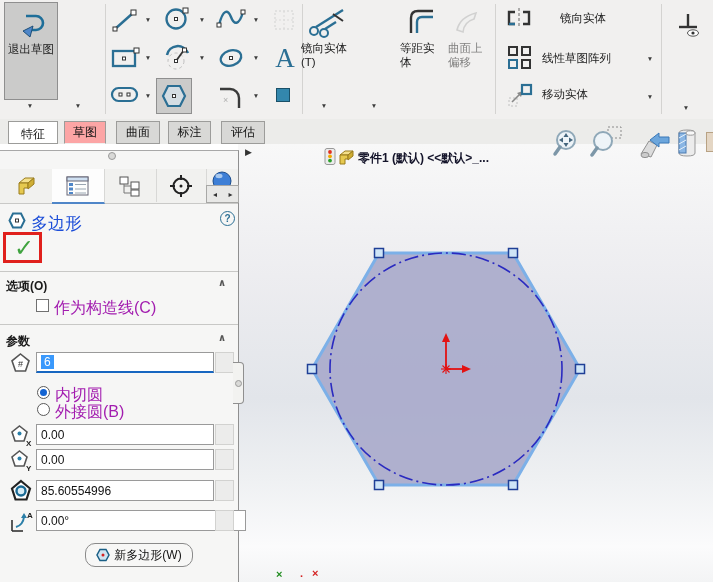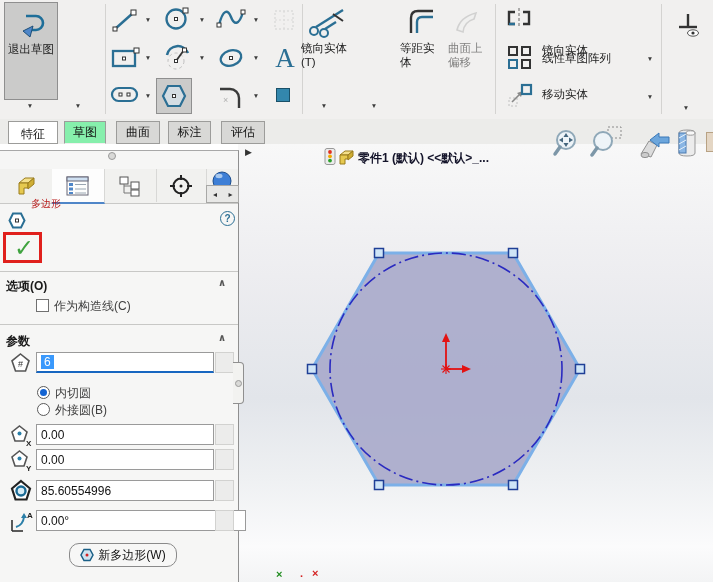--- a/index.html
+++ b/index.html
@@ -13,36 +13,36 @@
   .biglabel{font-size:11.5px;line-height:1.18;color:#1c1c1c;text-align:left;word-break:break-all;}
   .pressed{background:#cbcbca;border:1px solid #8f8f8f;}
   .caret{font-size:6.5px;color:#3c3c3c;text-align:center;cursor:default;}
   .vdiv{width:1px;background:#d4d3d1;top:4px;height:110px;}
   .grayed{opacity:.55;filter:grayscale(1);}
   
   .tabstrip{left:0;top:119px;width:713px;height:25px;background:#ececea;}
   .ctab{top:2px;height:21px;border:1px solid #9c9c9a;font-size:12px;color:#141414;
         display:flex;align-items:center;justify-content:center;background:#d8d8d6;}
   .ctab.white{background:#ffffff;}
-  .ctab.active{background:#86efac;border-bottom-color:#f1f0ef;}
+  .ctab.active{background:#fca5a5;border-bottom-color:#f1f0ef;}
   
   .panel{left:0;top:150px;width:238px;height:432px;background:#f6f6f5;
          border-top:1px solid #a8a8a8;border-right:1px solid #8f8f8f;}
   .pmtabs{left:0;top:18px;width:238px;height:34px;background:#f1f1ef;border-bottom:1px solid #c9c9c7;}
   .pmtab{top:0;height:33px;width:52px;display:flex;align-items:center;justify-content:center;border-right:1px solid #d8d8d6;}
   .pmtab.active{background:#fdfdfd;border-bottom:2px solid #4f86c8;}
   .sechead{font-size:12px;font-weight:bold;color:#1a1a1a;}
   .chev{font-size:10px;color:#555;font-weight:bold;}
   .hline{left:0;width:238px;height:1px;background:#c8c8c6;}
   .pminput{background:#fff;border:1px solid #9a9a9a;font-size:12px;color:#111;
            display:flex;align-items:center;padding:0 4px;box-sizing:border-box;}
   .spin{background:#ececeb;border:1px solid #d2d2d0;box-sizing:border-box;}
   .radio{width:13px;height:13px;border-radius:50%;border:1px solid #5a5a5a;background:#fff;box-sizing:border-box;}
   .radio.sel::after{content:"";position:absolute;left:2px;top:2px;width:7px;height:7px;border-radius:50%;background:#1464d2;}
-  .rlabel{font-size:12px;color:#404040;}
+  .rlabel{font-size:16px;color:#a21caf;}
   .checkbox{width:13px;height:13px;border:1px solid #707070;background:#fff;box-sizing:border-box;}
   .okcheck{font-size:24px;font-weight:bold;color:#3fa33f;}
   .redbox{border:3px solid #e0201c;}
   .newpoly{border:1px solid #8a8a8a;border-radius:10px;background:#f7f7f6;
            display:flex;align-items:center;justify-content:center;gap:4px;font-size:12px;color:#111;}
   .helpcirc{width:15px;height:15px;border-radius:50%;border:1.5px solid #2b6f94;color:#2b6f94;
             font-size:10px;font-weight:bold;display:flex;align-items:center;justify-content:center;box-sizing:border-box;}
   
   .viewport{left:238px;top:144px;width:475px;height:438px;
             background:linear-gradient(180deg,#f8f8f8 0%,#ededf0 30%,#e2e5ea 58%,#eef0f2 76%,#fbfbfc 92%,#f3f4f5 100%);}
@@ -197,21 +197,21 @@
 
     <div class="abs vdiv" style="left:495px;"></div>
 
     <div class="abs" style="left:500px;top:6px;width:128px;height:26px;">
       <svg class="abs" style="left:3px;top:2px;" width="32" height="21">
         <line x1="16" y1="0" x2="16" y2="20" stroke="#666" stroke-dasharray="3,2"></line>
         <path d="M12 4 H6 V16 H12" fill="none" stroke="#333" stroke-width="2.4"></path>
         <line x1="6" y1="16" x2="12" y2="16" stroke="#2b6f94" stroke-width="2.4"></line>
         <path d="M20 4 H26 V16 H20" fill="none" stroke="#333" stroke-width="2.4"></path>
       </svg>
-      <div class="abs biglabel" style="left:42px;top:6px;text-align:right;margin-top:32px;">镜向实体</div>
+      <div class="abs biglabel" style="left:60px;top:6px;text-align:right;">镜向实体</div>
     </div>
 
     <div class="abs" style="left:500px;top:44px;width:128px;height:28px;">
       <svg class="abs" style="left:6px;top:0px;" width="28" height="28">
         <rect x="3" y="3" width="8" height="8" fill="none" stroke="#333" stroke-width="2"></rect>
         <rect x="16" y="3" width="8" height="8" fill="none" stroke="#333" stroke-width="2"></rect>
         <rect x="3" y="16" width="8" height="8" fill="none" stroke="#2b6f94" stroke-width="2"></rect>
         <rect x="16" y="16" width="8" height="8" fill="none" stroke="#333" stroke-width="2"></rect>
       </svg>
       <div class="abs biglabel" style="left:42px;top:8px;text-align:right;white-space:nowrap;">线性草图阵列</div>
@@ -391,21 +391,21 @@
         </svg>
       </div>
       <div class="abs" style="left:206px;top:16px;width:16px;height:16px;background:#e8e8e6;border:1px solid #a8a8a6;display:flex;align-items:center;justify-content:center;font-size:8px;color:#333;">◂</div>
       <div class="abs" style="left:223px;top:16px;width:15px;height:16px;background:#e8e8e6;border:1px solid #a8a8a6;border-left:none;display:flex;align-items:center;justify-content:center;font-size:8px;color:#333;">▸</div>
     </div>
 
     <svg class="abs" style="left:8px;top:61px;" width="18" height="17">
       <polygon points="5,1.5 13,1.5 16.5,8.5 13,15.5 5,15.5 1.5,8.5" fill="#fff" stroke="#2b6f94" stroke-width="2"></polygon>
       <rect x="7.5" y="7" width="3" height="3" fill="#fff" stroke="#333"></rect>
     </svg>
-    <div class="abs" style="left:31px;top:46px;font-size:10px;color:#b91c1c;">多边形</div>
+    <div class="abs" style="left:31px;top:61px;font-size:17px;color:#1d4ed8;">多边形</div>
     <div class="abs helpcirc" style="left:220px;top:60px;">?</div>
 
     <div class="abs okcheck" style="left:14px;top:83px;">✓</div>
     <div class="abs redbox" style="left:3px;top:81px;width:33px;height:25px;"></div>
 
     <div class="abs hline" style="top:120px;"></div>
 
     <div class="abs sechead" style="left:6px;top:127px;">选项(O)</div>
     <div class="abs chev" style="left:218px;top:126px;">∧</div>
     <div class="abs checkbox" style="left:36px;top:148px;"></div>
@@ -464,21 +464,21 @@
       <line x1="4" y1="22" x2="15" y2="22" stroke="#333" stroke-width="1.6"></line>
       <path d="M8 18 Q15 16 16 8" fill="none" stroke="#2b7fa8" stroke-width="2"></path>
       <polygon points="16,4 13,9 19,9" fill="#2b7fa8"></polygon>
       <text x="19" y="9" font-size="8" font-weight="bold" fill="#222">A</text>
     </svg>
     <div class="abs pminput" style="left:36px;top:359px;width:210px;height:21px;">
       <span>0.00°</span>
     </div>
     <div class="abs spin" style="left:215px;top:359px;width:19px;height:21px;"></div>
 
-    <div class="abs newpoly" style="left:69px;top:392px;width:106px;height:22px;text-align:center;">
+    <div class="abs newpoly" style="left:85px;top:392px;width:106px;height:22px;text-align:center;">
       <svg width="14" height="14">
         <polygon points="4,1.5 10,1.5 13,7 10,12.5 4,12.5 1,7" fill="#cfe3f0" stroke="#1a5f86" stroke-width="1.5"></polygon>
         <circle cx="7" cy="7" r="1.5" fill="#d42222"></circle>
       </svg>
       <span>新多边形(W)</span>
     </div>
   </div>
 
   <div class="abs splitter" style="left:233px;top:362px;width:10px;height:40px;">
     <div class="abs grip" style="left:2px;top:17px;width:5px;height:5px;"></div>

